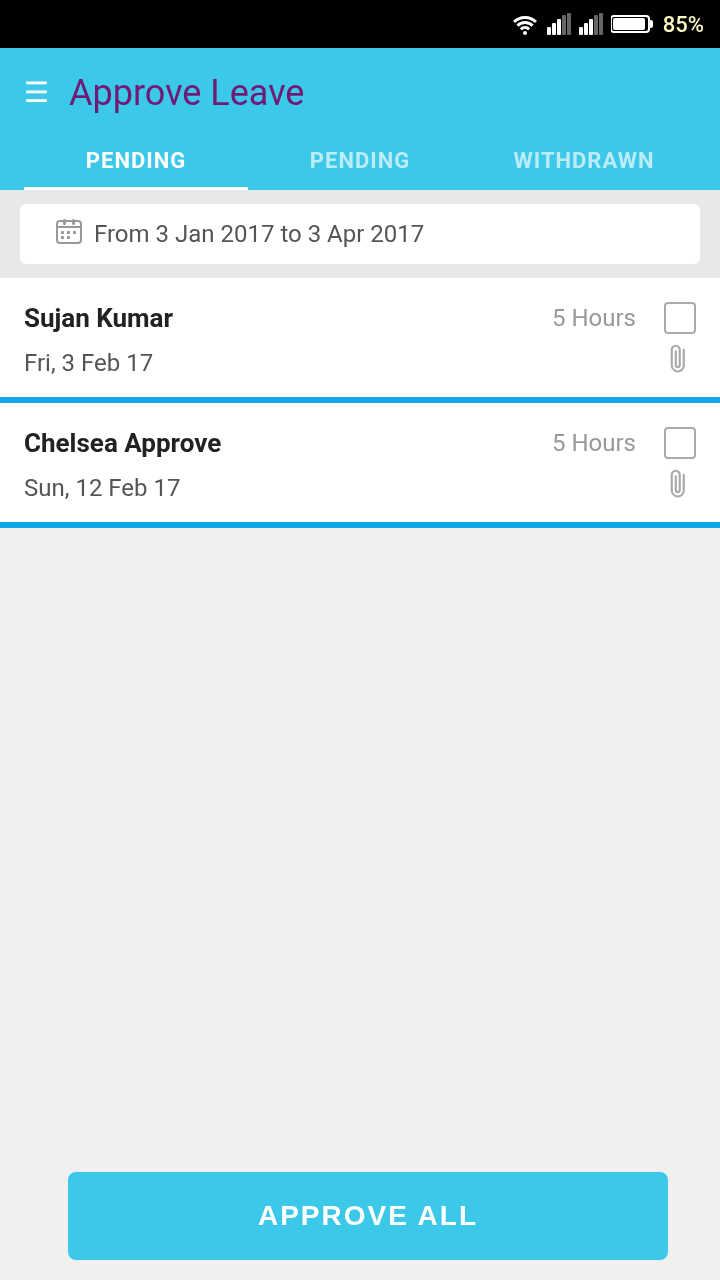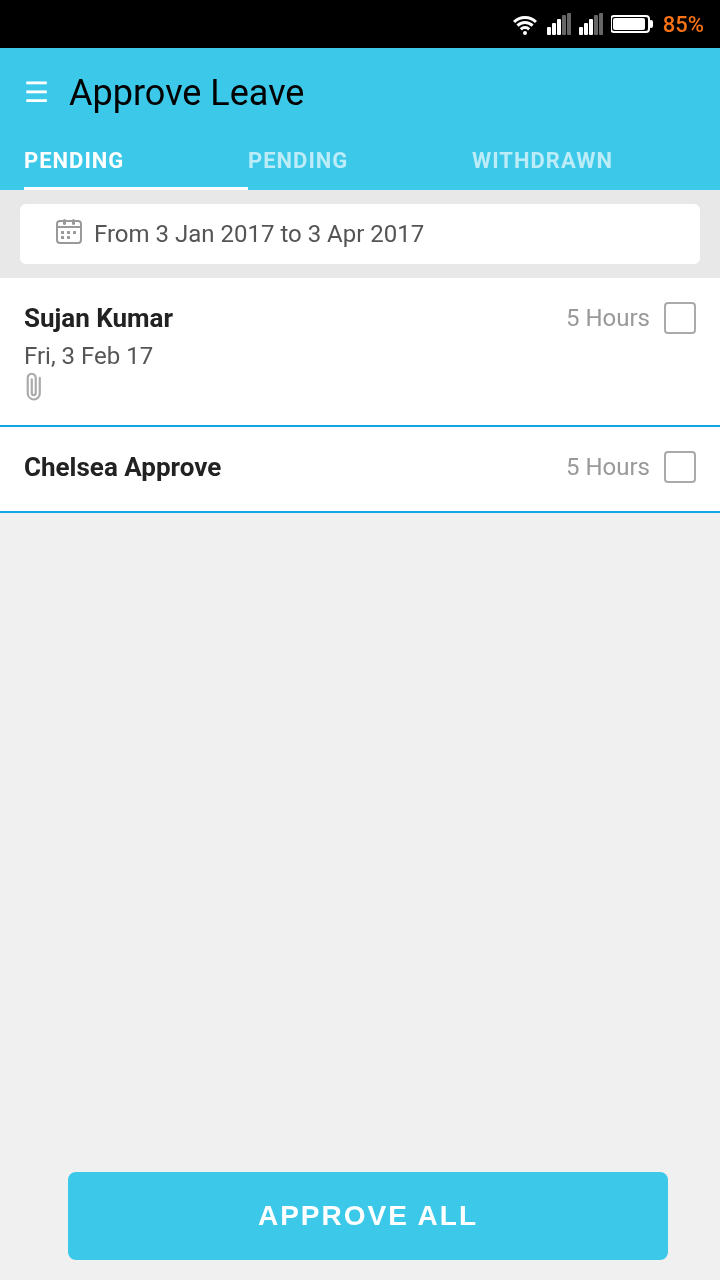--- a/index.html
+++ b/index.html
@@ -24,21 +24,21 @@
       gap: 10px;
     }
     .status-bar-icons {
       display: flex;
       align-items: center;
       gap: 8px;
       color: #fff;
       font-size: 22px;
     }
     .battery-text {
-      color: #f97316;
+      color: #fef9c3;
       font-size: 22px;
       font-weight: 500;
     }
 
     
     .header {
       background: #3CC8E8;
       padding: 24px 24px 0 24px;
     }
     .header-top {
@@ -47,32 +47,33 @@
       gap: 20px;
       padding-bottom: 20px;
     }
     .hamburger-icon {
       color: #fff;
       font-size: 28px;
       cursor: pointer;
       line-height: 1;
     }
     .page-title {
-      color: #000000;
+      color: #701a75;
       font-size: 36px;
       font-weight: 400;
     }
 
     
     .tabs {
       display: flex;
       align-items: flex-end;
     }
     .tab {
       flex: 1;
+      text-align: center;
       padding: 14px 0;
       font-size: 22px;
       font-weight: 700;
       color: rgba(255,255,255,0.65);
       cursor: pointer;
       letter-spacing: 1px;
       border-bottom: 3px solid transparent;
     }
     .tab.active {
       color: #fff;
@@ -101,38 +102,38 @@
       font-size: 24px;
       color: #555;
     }
 
     
     .leave-list {
       background: #fff;
     }
     .leave-item {
       padding: 24px 24px 20px 24px;
-      border-bottom: 2px solid #0ea5e9;
+      border-bottom: 6px solid #0ea5e9;
       position: relative;
     }
     .leave-item-top {
       display: flex;
       justify-content: space-between;
       align-items: center;
       margin-bottom: 8px;
     }
     .employee-name {
       font-size: 26px;
       font-weight: 700;
       color: #222;
     }
     .hours-checkbox {
       display: flex;
       align-items: center;
-      gap: 14px;
+      gap: 28px;
     }
     .hours-label {
       font-size: 24px;
       color: #999;
     }
     .checkbox {
       width: 32px;
       height: 32px;
       border: 2px solid #aaa;
       border-radius: 4px;
@@ -143,22 +144,21 @@
       justify-content: center;
     }
     .leave-type {
       font-size: 24px;
       color: #555;
       margin-bottom: 6px;
     }
     .leave-item-bottom {
       display: flex;
       justify-content: space-between;
-      align-items: flex-start;
-      flex-direction: column;
+      align-items: flex-end;
     }
     .leave-date {
       font-size: 24px;
       color: #555;
     }
     .attachment-icon {
       font-size: 30px;
       color: #aaa;
       cursor: pointer;
       transform: rotate(-45deg);
@@ -283,20 +283,28 @@
     </div>
 
     <div class="leave-item">
       <div class="leave-item-top">
         <span class="employee-name">Chelsea Approve</span>
         <div class="hours-checkbox">
           <span class="hours-label">5 Hours</span>
           <div class="checkbox"></div>
         </div>
       </div>
+      <div class="leave-item-bottom">
+        <span class="leave-date">Sun, 12 Feb 17</span>
+        <span class="attachment-icon">
+          <svg width="28" height="28" viewBox="0 0 28 28" fill="none">
+            <path d="M22 12L11 23a6 6 0 01-8.5-8.5l11-11a4 4 0 115.7 5.6l-11 11a2 2 0 01-2.8-2.8l10-10" stroke="#aaa" stroke-width="2.2" stroke-linecap="round" stroke-linejoin="round"></path>
+          </svg>
+        </span>
+      </div>
     </div>
 
   </div>
 </div>
 
 <div class="footer">
   <button class="approve-all-btn">APPROVE ALL</button>
 </div>
 
 </body></html>

